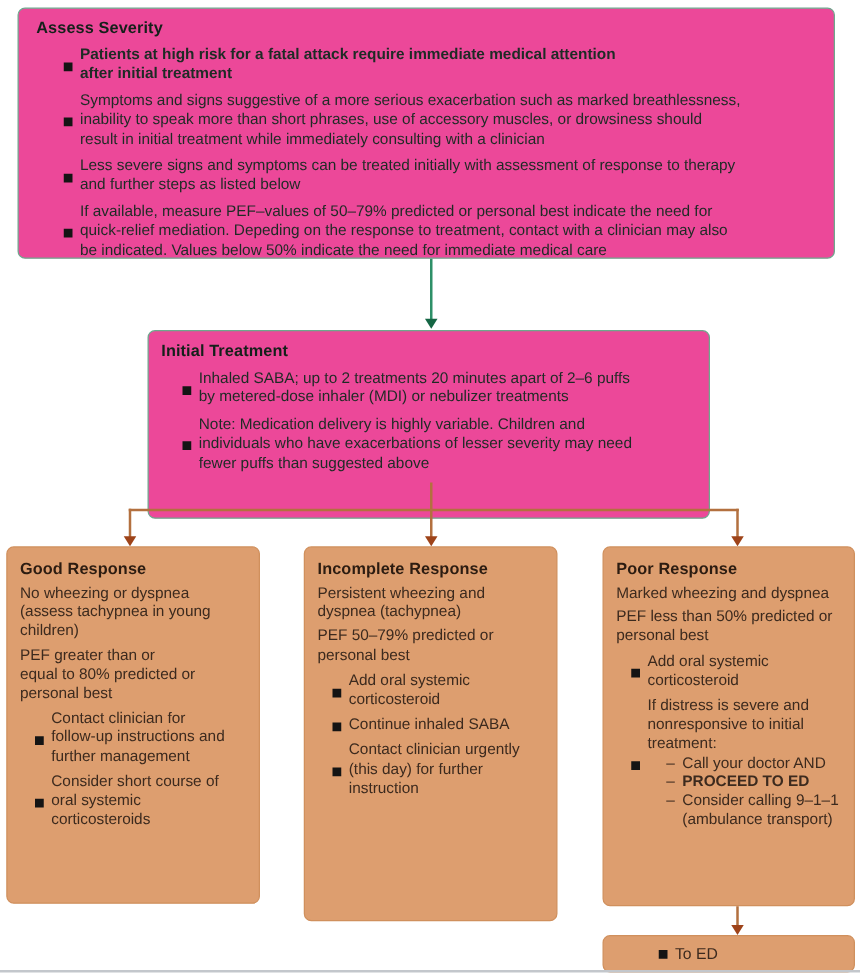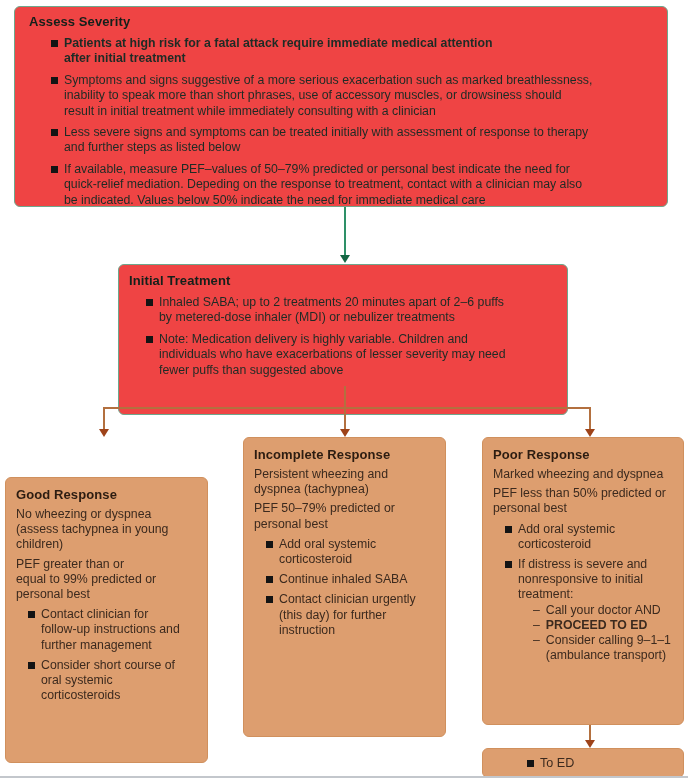--- a/index.html
+++ b/index.html
@@ -7,41 +7,41 @@
   body {
     font-family: "Liberation Sans", "DejaVu Sans", sans-serif;
     width:688px; height:780px; position:relative; overflow:hidden;
     color:#22302a;
   }
   .canvas { position:absolute; inset:0; }
 
   
   .box { position:absolute; border-radius:6px; }
   .green {
-    background:#ef4444; border:1px solid #6ea78d;
+    background:#ec4899; border:1px solid #6ea78d;
     color:#1e2b25;
   }
   .orange {
     background:#dd9e6f; border:1px solid #d0905d;
     color:#3c2a1e;
   }
   .b-assess     { left:14px;  top:6px;   width:654px; height:201px; padding:7px 8px 6px 14px; font-size:12.3px; line-height:15.4px; }
   .b-initial    { left:118px; top:264px; width:450px; height:151px; padding:8px 8px 6px 10px; font-size:12.3px; line-height:15.4px; }
-  .b-good       { left:5px;   top:437px; width:203px; height:286px;margin-top:40px; }
+  .b-good       { left:5px;   top:437px; width:203px; height:286px; }
   .b-incomplete { left:243px; top:437px; width:203px; height:300px; }
   .b-poor       { left:482px; top:437px; width:202px; height:288px; }
   .col          { padding:9px 6px 8px 10px; font-size:12.3px; line-height:15.2px; }
   .b-toed       { left:482px; top:748px; width:202px; height:30px; display:flex; align-items:center; padding-left:44px; font-size:12.6px; }
 
   .bhead { font-weight:700; font-size:13px; line-height:16px; letter-spacing:.1px; color:#14201a; }
   .orange .bhead { color:#2c1c11; }
 
   .para { margin-top:4px; white-space:pre-line; }
 
-  .bullet { display:flex; margin-top:6px; }
+  .bullet { display:flex; margin-top:6px;align-items:center; }
   .b-assess .bullet { margin-left:22px; }
   .b-initial .bullet { margin-left:17px; }
   .col .bullet { margin-left:12px; margin-top:5px; }
   .sq { flex:0 0 auto; width:7px; height:7px; background:#141414; margin:4px 6px 0 0; }
   .btext { white-space:pre-line; }
   .bold { font-weight:700; }
 
   .sub { display:flex; margin-left:15px; }
   .dash { flex:0 0 auto; margin-right:6px; }
 
@@ -114,21 +114,21 @@
   <div class="ah ah-orange" style="left:99px;  top:429px;"></div>
   <div class="ah ah-orange" style="left:340px; top:429px;"></div>
   <div class="ah ah-orange" style="left:585px; top:429px;"></div>
 
   <div class="box orange b-good col">
     <div class="bhead">Good Response</div>
     <div class="para">No wheezing or dyspnea
 (assess tachypnea in young
 children)</div>
     <div class="para">PEF greater than or
-equal to 99% predicted or
+equal to 80% predicted or
 personal best</div>
     <div class="bullet">
       <span class="sq"></span>
       <span class="btext">Contact clinician for
 follow-up instructions and
 further management</span>
     </div>
     <div class="bullet">
       <span class="sq"></span>
       <span class="btext">Consider short course of

